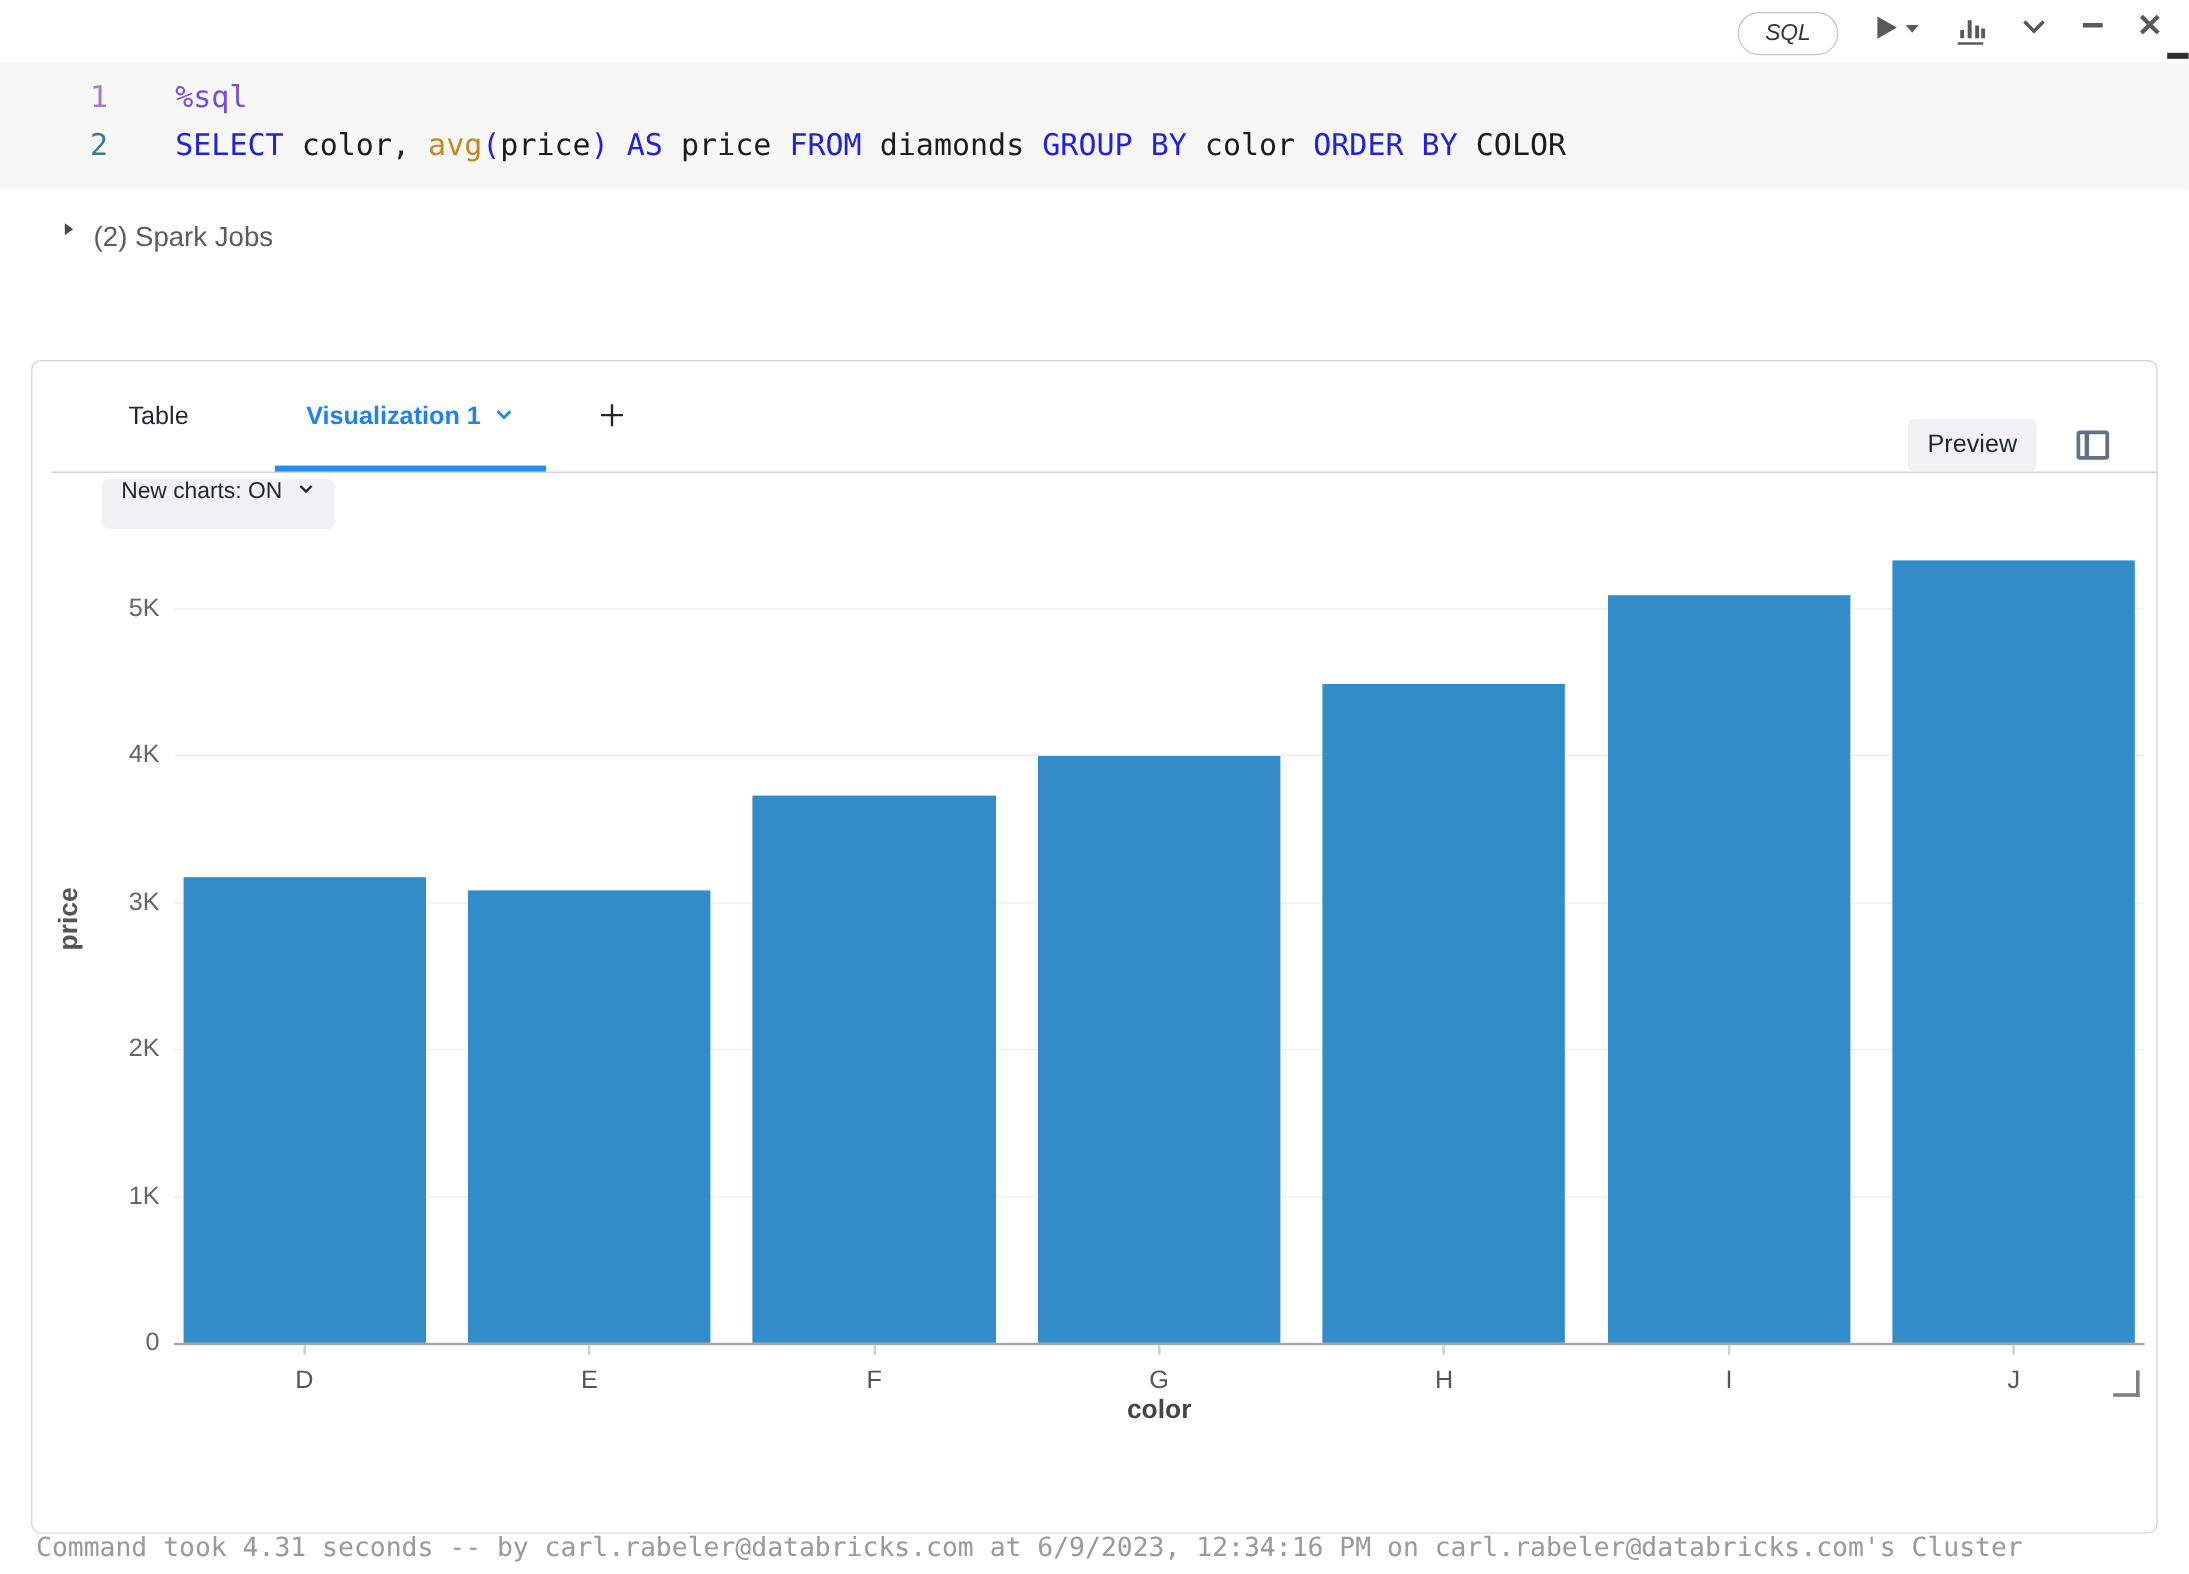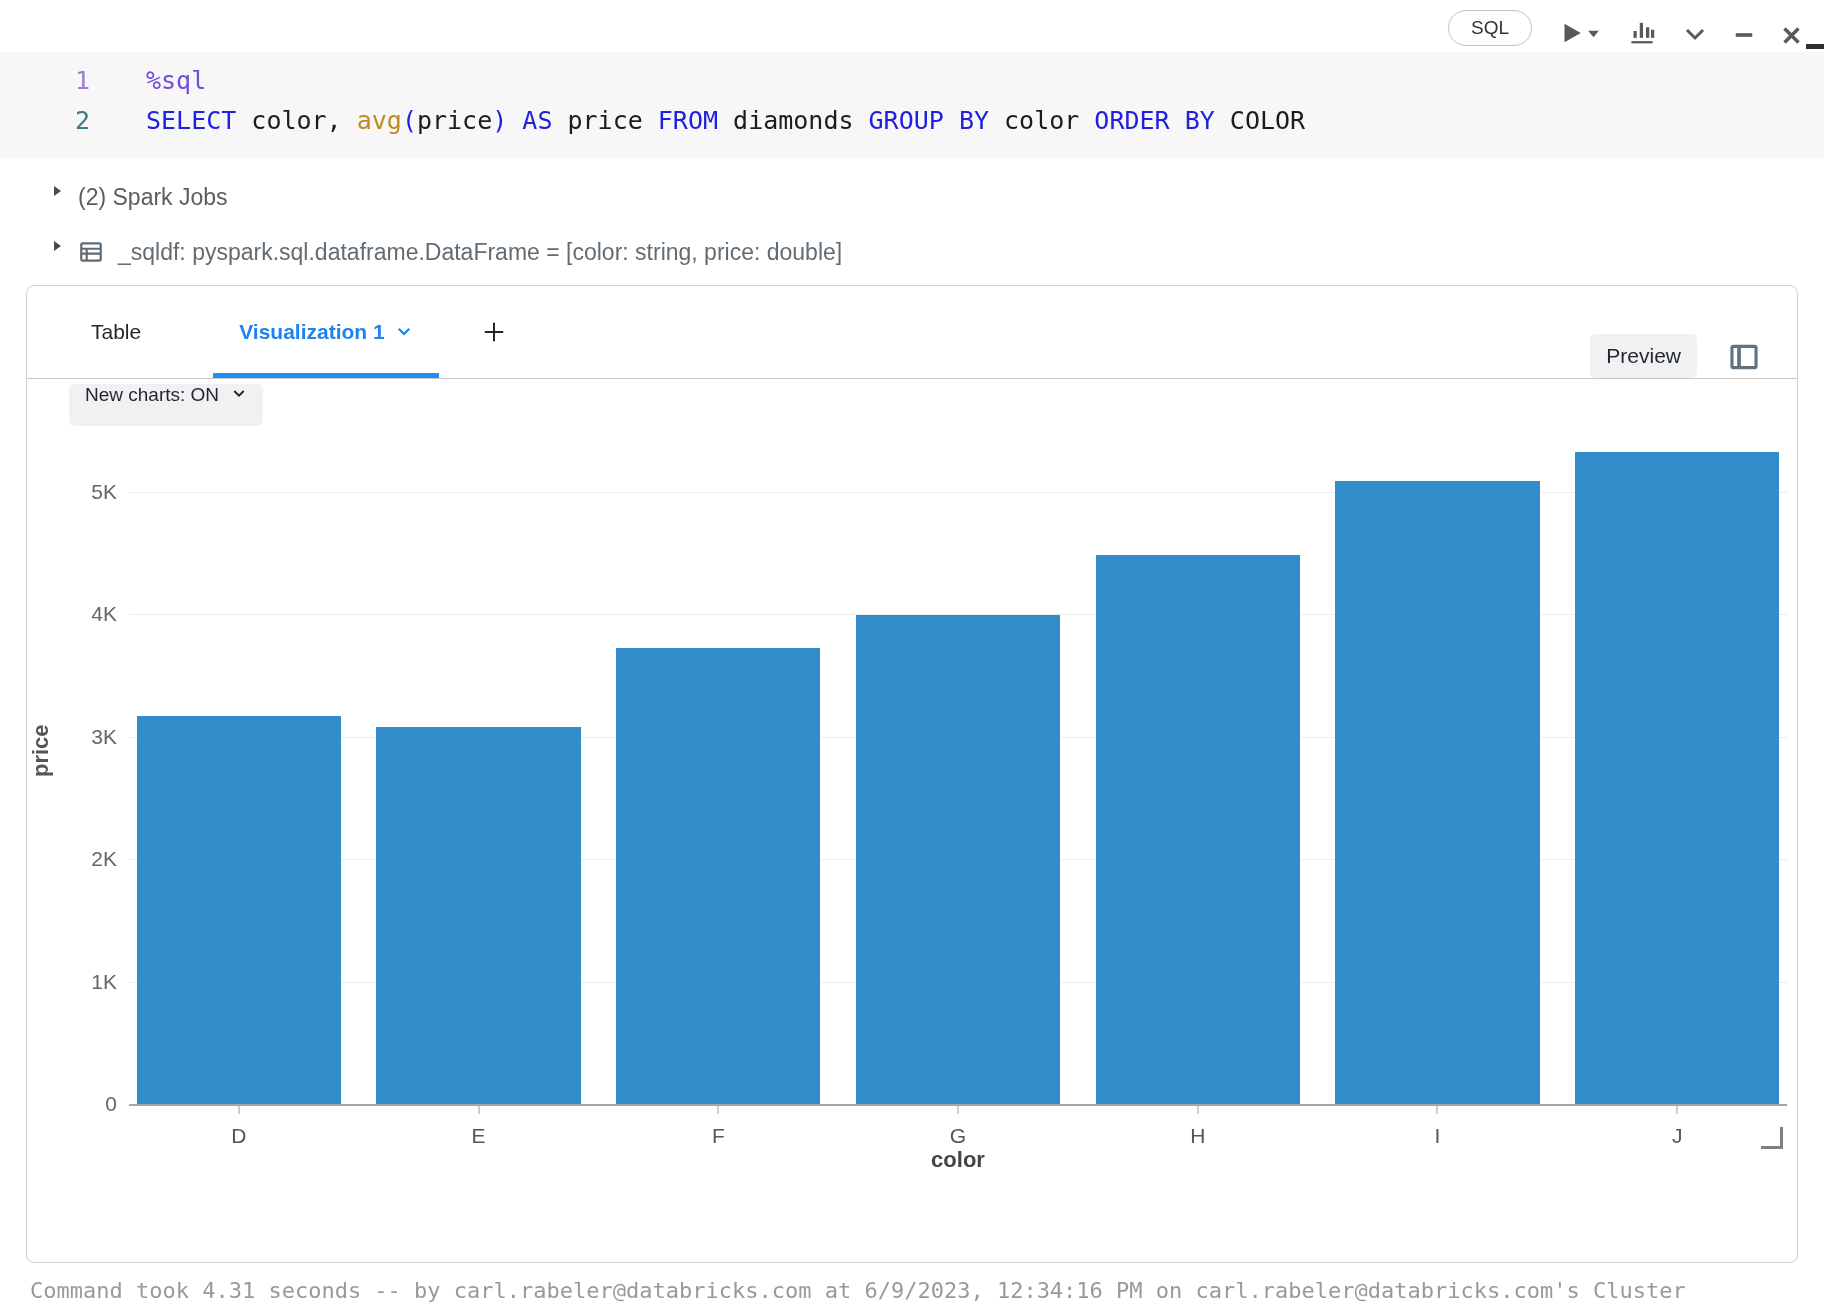--- a/index.html
+++ b/index.html
@@ -1,21 +1,21 @@
 <!DOCTYPE html>
 <html><head>
 <meta charset="utf-8">
 <style>
   * { margin:0; padding:0; box-sizing:border-box; }
   html,body { width:1824px; height:1312px; background:#fff; overflow:hidden;
     font-family:"Liberation Sans", sans-serif; color:#1f272d; }
   .page { position:relative; width:1824px; height:1312px; }
 
   
-  .cell-toolbar { position:absolute; top:10px; right:22px; display:flex; align-items:flex-end; gap:26px; color:#595959; }
+  .cell-toolbar { position:absolute; top:10px; right:22px; display:flex; align-items:flex-start; gap:26px; color:#595959;font-style:italic; }
   .lang-pill { border:1.5px solid #c4c4c4; border-radius:18px; background:#fff; height:36px; padding:0 22px;
     display:flex; align-items:center; font-size:19px; color:#333; cursor:pointer; }
   .tb-icon { display:flex; align-items:center; cursor:pointer; color:#595959; }
   .tb-icon svg { display:block; }
   .run-group { display:flex; align-items:center; gap:2px; }
   .top-right-dash { position:absolute; top:44px; right:0; width:18px; height:5px; background:#2f2f2f; }
 
   
   .code-block { position:absolute; top:52px; left:0; width:1824px; height:106px; background:#f7f7f7; padding-top:9px; }
   .code-line { display:flex; height:40px; line-height:40px; font-family:"DejaVu Sans Mono", monospace; font-size:25px; }
@@ -27,22 +27,22 @@
   .tok-plain { color:#1c1c1c; }
 
   
   .meta-row { position:absolute; left:50px; display:flex; align-items:flex-start; gap:14px; color:#5c5c5c; font-size:23px; }
   .meta-row .tri { color:#4a4a4a; display:flex; }
   .spark-jobs { top:184px; }
   .sqldf-row { top:239px; color:#626c74; }
   .sqldf-row .tbl-ic { color:#5f6a73; display:flex; }
 
   
-  .card { position:absolute; left:26px; top:285px; width:1772px; height:978px;
-    border:1px solid #d2d2d2; border-radius:8px; background:#fff; overflow:hidden; }
+  .card { position:absolute; left:26px; top:300px; width:1772px; height:978px;
+    border:1px solid #d2d2d2; border-radius:8px; background:#fff; overflow:hidden;padding-left:16px; }
 
   .tabbar { height:93px; border-bottom:1px solid #c9c9c9; display:flex; align-items:stretch; position:relative; }
   .tab { display:flex; align-items:center; gap:10px; font-size:21px; cursor:pointer; border-bottom:5px solid transparent; padding-top:4px; }
   .tab-table { margin-left:64px; }
   .tab-viz { margin-left:72px; color:#1e82f0; font-weight:bold; border-bottom-color:#1f8ff7; padding-left:26px; padding-right:26px; }
   .tab-viz svg { margin-top:3px; }
   .tab-add { margin-left:42px; color:#1f272d; border-bottom:none; display:flex; align-items:center; cursor:pointer; }
   .tabbar-right { margin-left:auto; display:flex; align-items:flex-end; gap:30px; margin-right:36px; }
   .preview-btn { background:#f1f1f3; border-radius:5px; height:44px; padding:0 16px; display:flex; align-items:center;
     font-size:21px; color:#1f272d; cursor:pointer; }
@@ -152,34 +152,20 @@
     </div>
 
   <div class="meta-row spark-jobs">
     <span class="tri">
         <svg width="14" height="14" viewBox="0 0 14 14">
           <path d="M4 2l7 5-7 5z" fill="currentColor"></path>
         </svg>
       </span>
     <span>(2) Spark Jobs</span>
   </div>
-  <div class="meta-row sqldf-row">
-    <span class="tri">
-        <svg width="14" height="14" viewBox="0 0 14 14">
-          <path d="M4 2l7 5-7 5z" fill="currentColor"></path>
-        </svg>
-      </span>
-    <span class="tbl-ic">
-        <svg width="26" height="26" viewBox="0 0 24 24" fill="none" stroke="currentColor" stroke-width="2">
-          <rect x="3" y="4" width="18" height="16" rx="1.5"></rect>
-          <path d="M3 9h18M3 13.5h18M8 9v11"></path>
-        </svg>
-      </span>
-    <span>_sqldf:  pyspark.sql.dataframe.DataFrame = [color: string, price: double]</span>
-  </div>
 
   <div class="card">
 
     <div class="tabbar">
       <div class="tab tab-table">
         <span>Table</span>
       </div>
       <div class="tab tab-viz">
         <span>Visualization 1</span>
         <span><svg width="18" height="18" viewBox="0 0 24 24" fill="none" stroke="currentColor" stroke-width="3">

